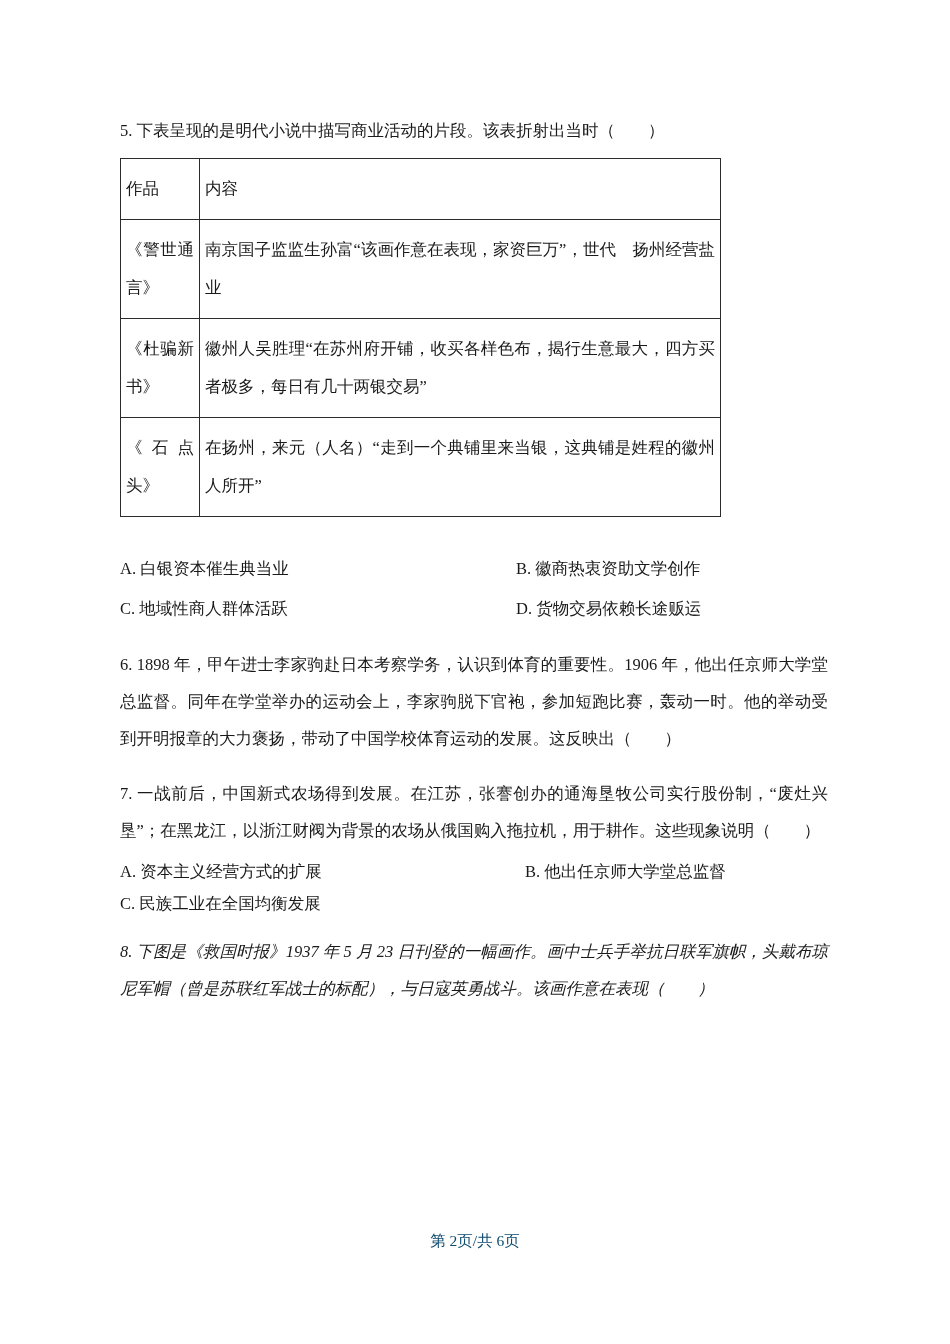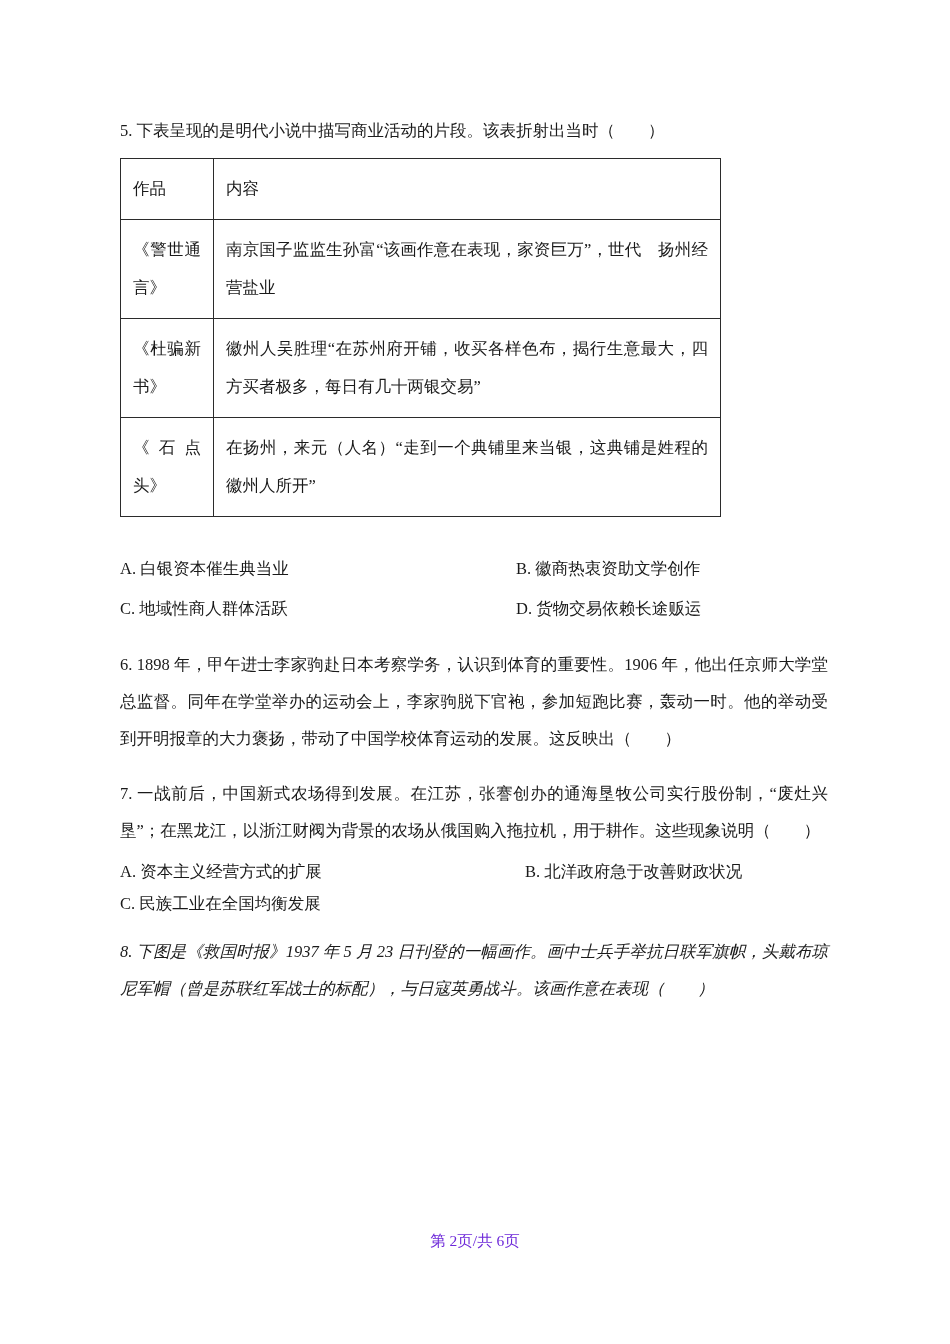--- a/index.html
+++ b/index.html
@@ -27,21 +27,21 @@
   .q-block { margin: 0; }
 
   table.novel-table {
     border-collapse: collapse;
     width: 601px;
     margin-top: 9px;
     table-layout: fixed;
   }
   table.novel-table td {
     border: 1.3px solid #2b2b2b;
-    padding: 11px 12px;
+    padding: 11px 5px;
     line-height: 2.3;
     vertical-align: top;
     text-align: justify;
     word-break: break-all;
     font-family: Liberation Serif, serif;
   }
   td.col-work  { width: 68px; }
   td.col-content { width: auto; }
 
   .options {
@@ -59,21 +59,21 @@
   .mt-q7 { margin-top: 18px; }
   .mt-q8 { margin-top: 18px; font-style: italic; }
 
   .page-footer {
     position: absolute;
     left: 0;
     bottom: 92px;
     width: 100%;
     text-align: center;
     font-size: 15.5px;
-    color: #6d28d9;
+    color: #0c4a6e;
   }
 </style>
 </head>
 <body>
 
 <div class="page">
 
   <div class="q-block">
     <p class="stem">5. 下表呈现的是明代小说中描写商业活动的片段。该表折射出当时（　　）</p>
 
@@ -107,21 +107,21 @@
   </div>
 
   <div class="q-block mt-q6">
     <p class="stem">6. 1898 年，甲午进士李家驹赴日本考察学务，认识到体育的重要性。1906 年，他出任京师大学堂总监督。同年在学堂举办的运动会上，李家驹脱下官袍，参加短跑比赛，轰动一时。他的举动受到开明报章的大力褒扬，带动了中国学校体育运动的发展。这反映出（　　）</p>
   </div>
 
   <div class="q-block mt-q7">
     <p class="stem">7. 一战前后，中国新式农场得到发展。在江苏，张謇创办的通海垦牧公司实行股份制，“废灶兴垦”；在黑龙江，以浙江财阀为背景的农场从俄国购入拖拉机，用于耕作。这些现象说明（　　）</p>
     <div class="options" style="margin-top:10px;gap:9px;">
       <span class="option">A. 资本主义经营方式的扩展</span>
-      <span class="option">B. 北洋政府急于改善财政状况</span>
+      <span class="option">B. 他出任京师大学堂总监督</span>
       <span class="option">C. 民族工业在全国均衡发展</span>
     </div>
   </div>
 
   <div class="q-block mt-q8">
     <p class="stem">8. 下图是《救国时报》1937 年 5 月  23 日刊登的一幅画作。画中士兵手举抗日联军旗帜，头戴布琼尼军帽（曾是苏联红军战士的标配），与日寇英勇战斗。该画作意在表现（　　）</p>
   </div>
 
   <div class="page-footer">第 2页/共 6页</div>
 

